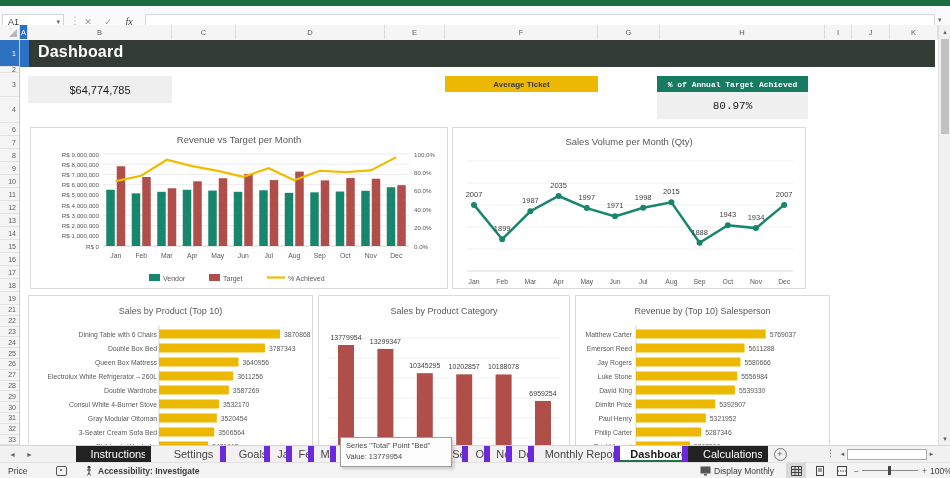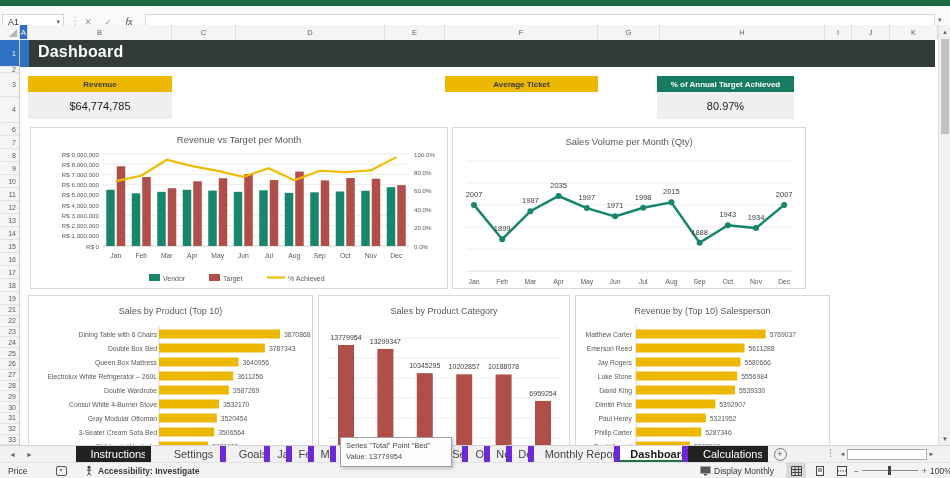--- a/index.html
+++ b/index.html
@@ -144,29 +144,28 @@
       <div class="rowcell" style="top: 394.6px; height: 10.4px;">33</div>
     </div>
 
   <div class="abs sheet">
     <div class="banner">
       <div class="bannertitle">Dashboard</div>
     </div>
     <div class="a1cell"></div>
 
     <div class="kpi" style="left:8px;top:36px;width:144px;">
-      <div class="hd" style="background:#EDB802;color:#3A3A3A;">Revenue</div>
       <div class="bd">$64,774,785</div>
     </div>
     <div class="kpi" style="left:216px;top:36px;width:149px;">
     </div>
     <div class="kpi" style="left:425px;top:36px;width:153px;">
       <div class="hd" style="background:#EDB802;color:#3A3A3A;">Average Ticket</div>
     </div>
-    <div class="kpi" style="left:637px;top:36px;width:137px;">
+    <div class="kpi" style="left:637px;top:36px;width:151px;font-family:Liberation Mono, monospace;">
       <div class="hd" style="background:#177B61;color:#fff;">% of Annual Target Achieved</div>
       <div class="bd">80.97%</div>
     </div>
 
     <div class="chart" id="chart1" style="left:10px;top:87px;width:418px;height:162px;"><svg width="416" height="160" viewBox="0 0 416 160">
           <text x="208" y="15" text-anchor="middle" font-size="9.5" fill="#595959">Revenue vs Target per Month</text>
           <line x1="72" y1="118" x2="378" y2="118" stroke="#D0D0D0" stroke-width="1"></line>
           <text x="68" y="120.5" text-anchor="end" font-size="6.2" fill="#595959">R$ 0</text>
           <line x1="72" y1="107.77777777777777" x2="378" y2="107.77777777777777" stroke="#ECECEC" stroke-width="1"></line>
           <text x="68" y="110.27777777777777" text-anchor="end" font-size="6.2" fill="#595959">R$ 1,000,000</text>

